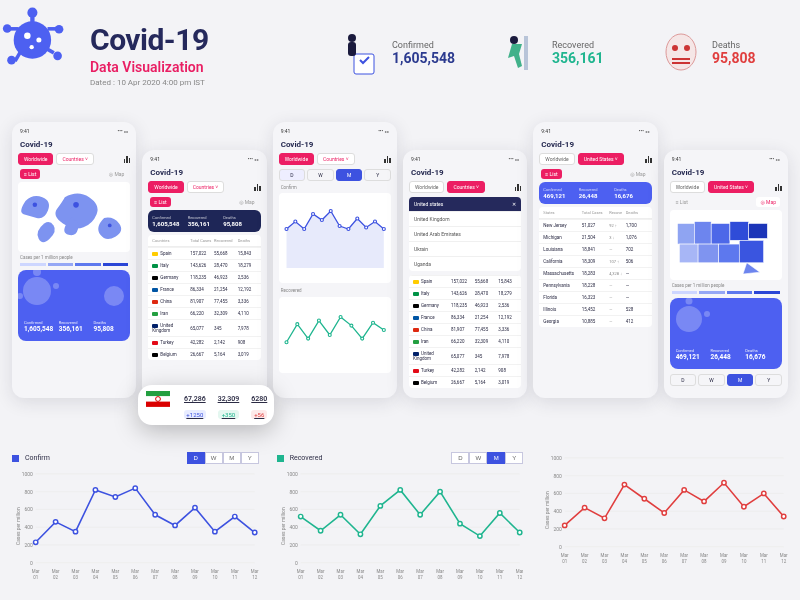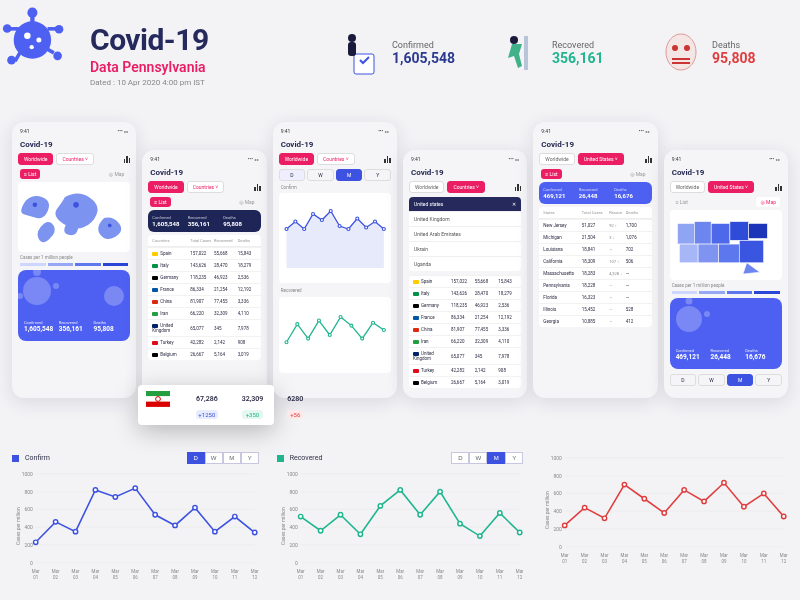--- a/index.html
+++ b/index.html
@@ -59,23 +59,23 @@
   .flag { display:inline-block; width:6px; height:4px; border-radius:1px; margin-right:2px; vertical-align:middle; }
   .worldmap, .usmap { height: 70px; background: #fff; border-radius: 4px; position: relative; overflow: hidden; margin-bottom: 3px; }
   .blob-card { background: #4d60f1; border-radius: 8px; padding: 10px 6px 8px; color: #fff; position: relative; overflow: hidden; margin-top: 4px; }
   .blob-card .cv { position: absolute; opacity: .25; }
   .blob-card .row { display: flex; gap: 4px; margin-top: 40px; position: relative; }
   .blob-card .row > div { flex: 1; }
   .blob-card .l { font-size: 4px; opacity: .85; }
   .blob-card .v { font-size: 6.5px; font-weight: 700; }
   .chip-tooltip {
     position: absolute; left: 138px; top: 385px; width: 136px;
-    background: #fff; border-radius: 4px; box-shadow: 0 6px 24px rgba(0,0,0,.25);
-    padding: 6px 8px; display: grid; grid-template-columns: 26px 1fr 1fr 1fr; gap: 3px 24px;
-    font-size: 7px; align-items: center; z-index: 50;
+    background: #fff; border-radius: 14px; box-shadow: 0 6px 24px rgba(0,0,0,.25);
+    padding: 6px 8px; display: grid; grid-template-columns: 26px 1fr 1fr 1fr; gap: 3px 12px;
+    font-size: 7px; align-items: center; z-index: 50; text-decoration: underline;
   }
   .chip-tooltip .num { font-weight: 600; text-align: center; }
   .chip-tooltip .delta { font-size: 6px; padding: 1px 0; border-radius: 3px; text-align: center; }
   .mini-svg { background: #fff; border-radius: 4px; }
   .dropdown-list { background: #fff; border-radius: 4px; overflow: hidden; margin-top: 4px; }
   .dropdown-list .sel { background: #25295c; color: #fff; padding: 4px 5px; font-size: 5px; display: flex; justify-content: space-between; }
   .dropdown-list .opt { padding: 4px 5px; font-size: 5px; border-top: 1px solid #f0f0f0; color: #555; }
   
   .bottom { position: absolute; top: 452px; left: 12px; right: 12px; display: flex; gap: 18px; }
   .bchart { flex: 1; min-width: 0; }
@@ -104,21 +104,21 @@
     <circle cx="10" cy="34" r="6"></circle>
       <rect x="14" y="32" width="12" height="5"></rect>
   </g>
   <circle cx="38" cy="44" r="4.5" fill="#fff"></circle>
     <circle cx="54" cy="50" r="3.5" fill="#fff"></circle>
     <circle cx="44" cy="60" r="3" fill="#fff"></circle>
 </svg>
 
 <div class="hdr">
   <h1>Covid-19</h1>
-  <div class="sub">Data Pennsylvania</div>
+  <div class="sub">Data Visualization</div>
   <div class="date">Dated : 10 Apr 2020 4:00 pm IST</div>
 </div>
 
 <div class="stat-block" style="left:340px">
   <svg width="42" height="46">
       <rect x="14" y="24" width="20" height="20" rx="2" fill="#fff" stroke="#3d52e0"></rect>
       <path d="M20 30l3 3 6-6" stroke="#3d52e0" fill="none" stroke-width="2"></path>
       <circle cx="12" cy="8" r="4" fill="#1a1a3d"></circle>
       <rect x="8" y="12" width="8" height="14" rx="3" fill="#1a1a3d"></rect>
     </svg>

